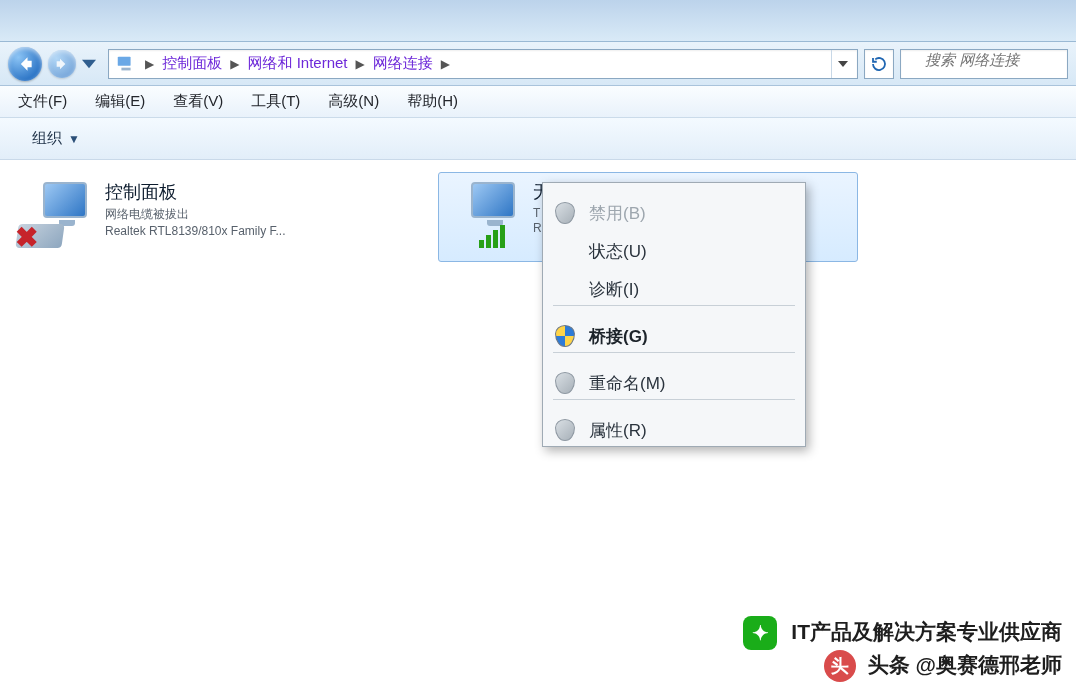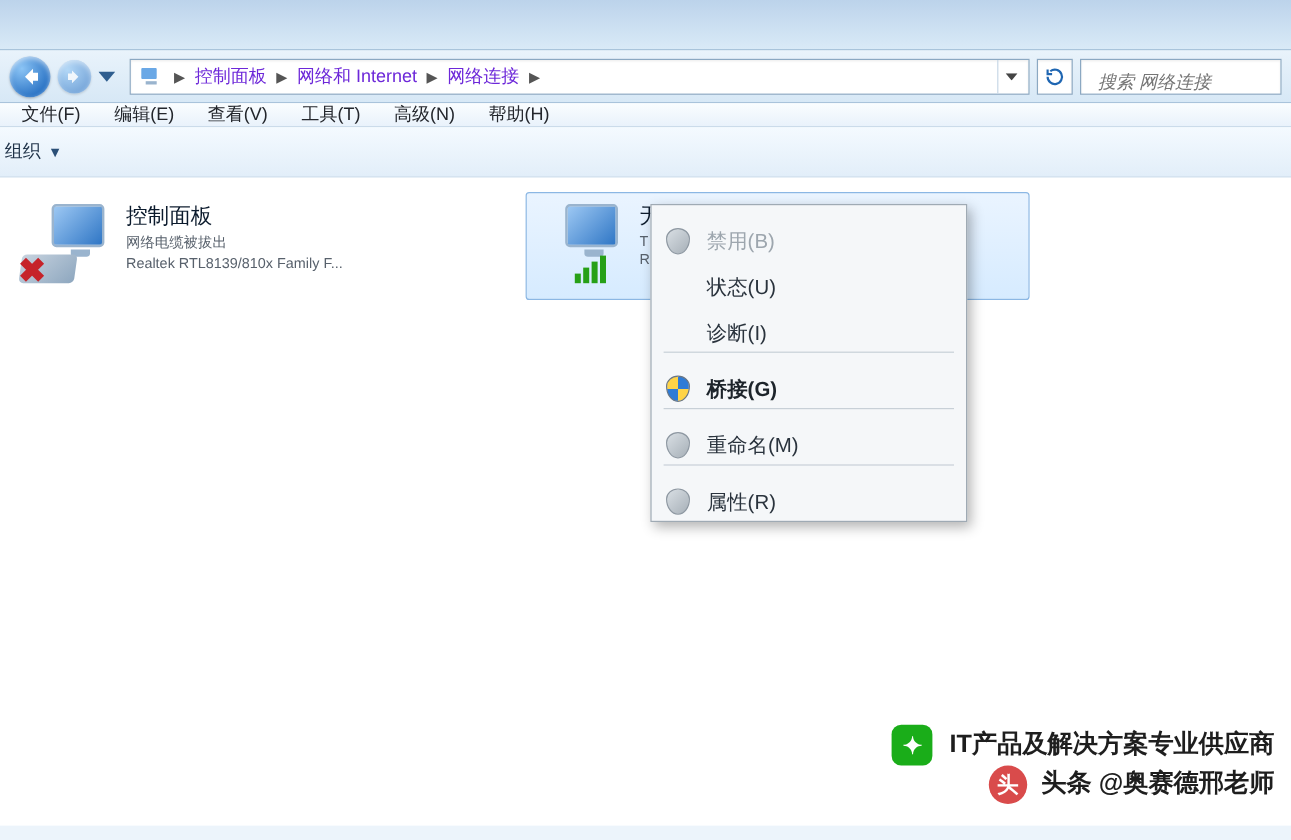--- a/index.html
+++ b/index.html
@@ -55,44 +55,44 @@
   .bc-item { padding:0 2px; color:#6d28d9; white-space:nowrap;text-align:center; }
   .bc-drop { width:22px;height:28px; margin-left:auto; display:flex;align-items:center;justify-content:center;color:#444; border-left:1px solid #c8d8e7; }
 
   .refresh-btn {
     width:30px;height:30px; border:1px solid #8ba8c2;background:#fff;
     display:flex;align-items:center;justify-content:center;color:#1f66b2;
     box-shadow: inset 0 1px 2px rgba(0,0,0,0.07);
   }
   .searchbox {
     flex:0 0 168px; height:30px; border:1px solid #8ba8c2; background:#fff;
-    display:flex;align-items:flex-end;padding:0 12px;
+    display:flex;align-items:flex-start;padding:0 22px;
     box-shadow: inset 0 1px 2px rgba(0,0,0,0.07);
   }
   .searchbox input {
     border:0;outline:0;width:100%;font-size:15px;font-style:italic;color:#7c8a99;background:transparent;
   }
 
   
   .menubar {
-    height: 20px;
+    height: 32px;
     background: linear-gradient(to bottom,#fafdff,#e9f2fb);
     display:flex;align-items:center;gap:28px;
     padding:0 18px;
     border-bottom:1px solid #cbdbea;
     color:#23262c;
   }
   .menuitem { cursor:default; }
 
   
   .orgbar {
     height: 42px;
     background: linear-gradient(to bottom,#f4faff,#e2eef9);
     display:flex;align-items:center;
-    padding:0 4px;
+    padding:0 32px;
     border-bottom:1px solid #c9d9e9;
     color:#1e3147;
   }
   .org-drop { margin-left:6px;color:#2b4f77;font-size:12px; }
 
   
   .content { position:relative; padding:12px 10px; background:#fff; height:calc(700px - 42px - 44px - 32px - 42px); }
   .connections { display:flex; gap:8px; }
 
   .conn {

